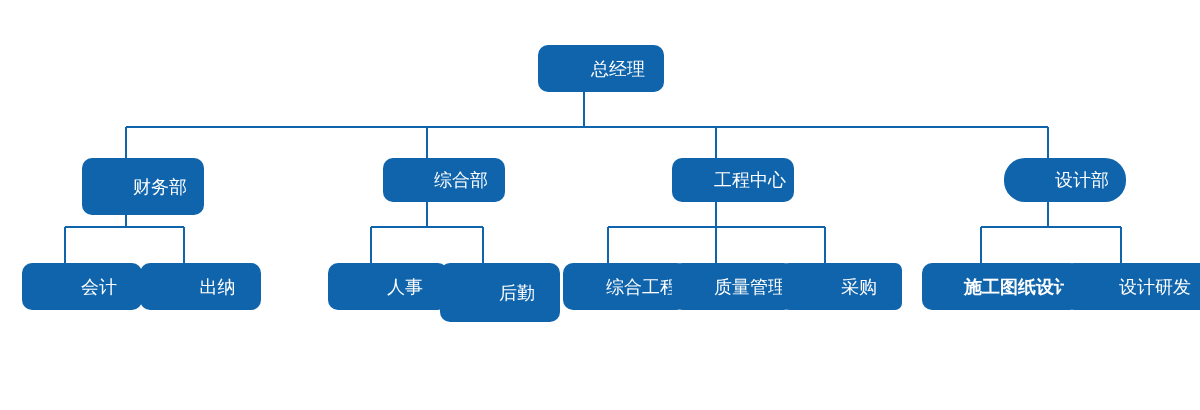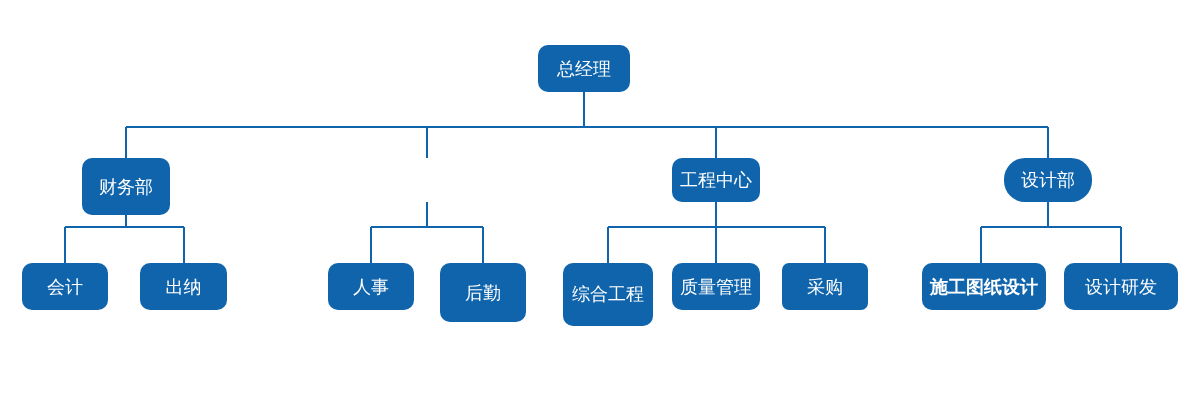--- a/index.html
+++ b/index.html
@@ -31,34 +31,35 @@
     display: flex;
     align-items: center;
     justify-content: center;
     background: var(--node-fill, #0f64ac);
     color: var(--node-text, #ffffff);
     border-radius: 10px;
     font-size: 18px;
     line-height: 1;
     white-space: nowrap;
     text-align: center;
+    padding-left: 34px;
   }
   
   .n-root { left: 538px; top: 45px;  width: 92px;  height: 47px; }
   
   .n-fin  { left: 82px;   top: 158px; width: 88px; height: 57px; }
   .n-gen  { left: 383px;  top: 158px; width: 88px; height: 44px; }
   .n-eng  { left: 672px;  top: 158px; width: 88px; height: 44px; }
   .n-des  { left: 1004px; top: 158px; width: 88px; height: 44px; border-radius: 21px; }
   
   .n-acct { left: 22px;   top: 263px; width: 86px;  height: 47px; }
   .n-cash { left: 140px;  top: 263px; width: 87px;  height: 47px; }
   .n-hr   { left: 328px;  top: 263px; width: 86px;  height: 47px; }
   .n-log  { left: 440px;  top: 263px; width: 86px;  height: 59px; text-align: right; }
-  .n-ge   { left: 563px;  top: 263px; width: 90px;  height: 63px; font-family: Liberation Mono, monospace; }
+  .n-ge   { left: 563px;  top: 263px; width: 90px;  height: 47px; }
   .n-qm   { left: 672px;  top: 263px; width: 88px;  height: 47px; }
   .n-pur  { left: 782px;  top: 263px; width: 86px;  height: 47px; border-radius: 7px; }
   .n-cdd  { left: 922px;  top: 263px; width: 124px; height: 47px; font-weight: bold; }
   .n-drd  { left: 1064px; top: 263px; width: 114px; height: 47px; }
 </style>
 </head>
 <body>
 
 <div class="stage">
 
@@ -99,20 +100,21 @@
       <line x1="1048" y1="202" x2="1048" y2="227"></line>
       <line x1="981" y1="227" x2="1121" y2="227"></line>
       <line x1="981" y1="227" x2="981" y2="263"></line>
       <line x1="1121" y1="227" x2="1121" y2="263"></line>
     </g>
   </svg>
 
   <div class="node n-root">总经理</div>
 
   <div class="node n-fin">财务部</div>
+  <div class="node n-gen">综合部</div>
   <div class="node n-eng">工程中心</div>
   <div class="node n-des">设计部</div>
 
   <div class="node n-acct">会计</div>
   <div class="node n-cash">出纳</div>
   <div class="node n-hr">人事</div>
   <div class="node n-log">后勤</div>
   <div class="node n-ge">综合工程</div>
   <div class="node n-qm">质量管理</div>
   <div class="node n-pur">采购</div>

